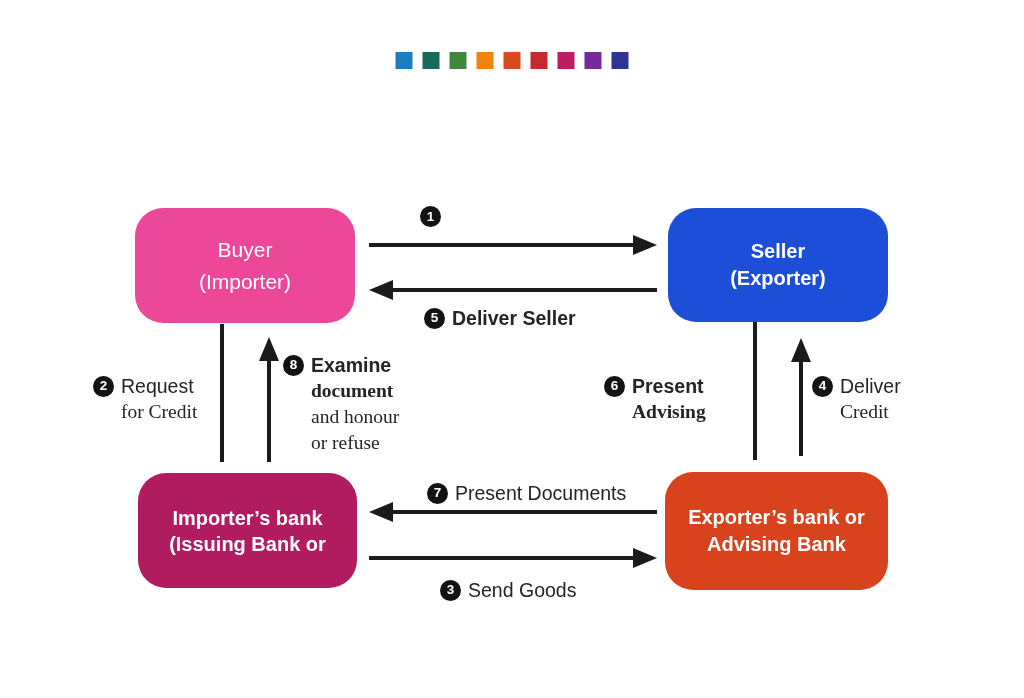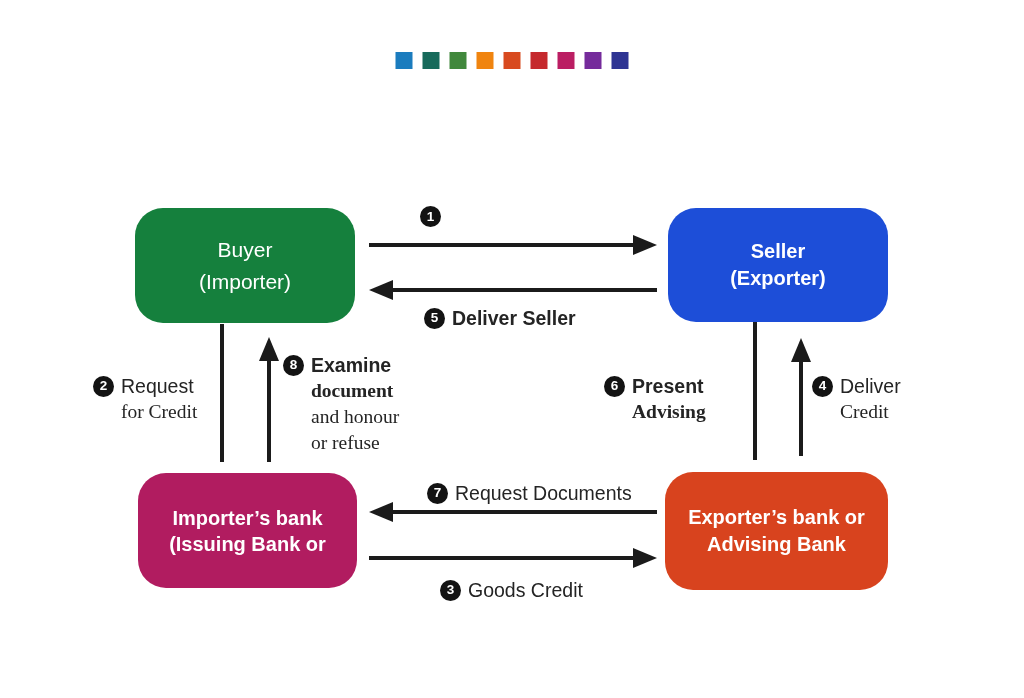--- a/index.html
+++ b/index.html
@@ -52,21 +52,21 @@
     <div class="sq" style="background: rgb(23, 106, 91);"></div>
     <div class="sq" style="background: rgb(65, 136, 60);"></div>
     <div class="sq" style="background: rgb(240, 132, 15);"></div>
     <div class="sq" style="background: rgb(216, 74, 31);"></div>
     <div class="sq" style="background: rgb(197, 41, 45);"></div>
     <div class="sq" style="background: rgb(187, 30, 99);"></div>
     <div class="sq" style="background: rgb(117, 43, 155);"></div>
     <div class="sq" style="background: rgb(46, 52, 147);"></div>
   </div>
 
-  <div class="node" id="node-buyer" style="background: #15803d;">
+  <div class="node" id="node-buyer" style="background: #ec4899;">
     <span class="ln">Buyer</span>
     <span class="ln">(Importer)</span>
   </div>
   <div class="node" id="node-seller" style="background: #1d4ed8;">
     <span class="ln">Seller</span>
     <span class="ln">(Exporter)</span>
   </div>
   <div class="node" id="node-importer-bank" style="background: rgb(177, 28, 96); align-items: center;">
     <span class="ln">Importer’s bank</span>
     <span class="ln">(Issuing Bank or</span>
@@ -147,24 +147,24 @@
     <div class="row">
       <span class="badge">4</span>
       <span>Deliver</span>
     </div>
     <div class="cont">Credit</div>
   </div>
 
   <div class="step" style="left:427px;top:480px;">
     <div class="row">
       <span class="badge">7</span>
-      <span>Request Documents</span>
+      <span>Present Documents</span>
     </div>
   </div>
 
   <div class="step" style="left:440px;top:577px;">
     <div class="row">
       <span class="badge">3</span>
-      <span>Goods Credit</span>
+      <span>Send Goods</span>
     </div>
   </div>
 
 </div>
 
 </body></html>

